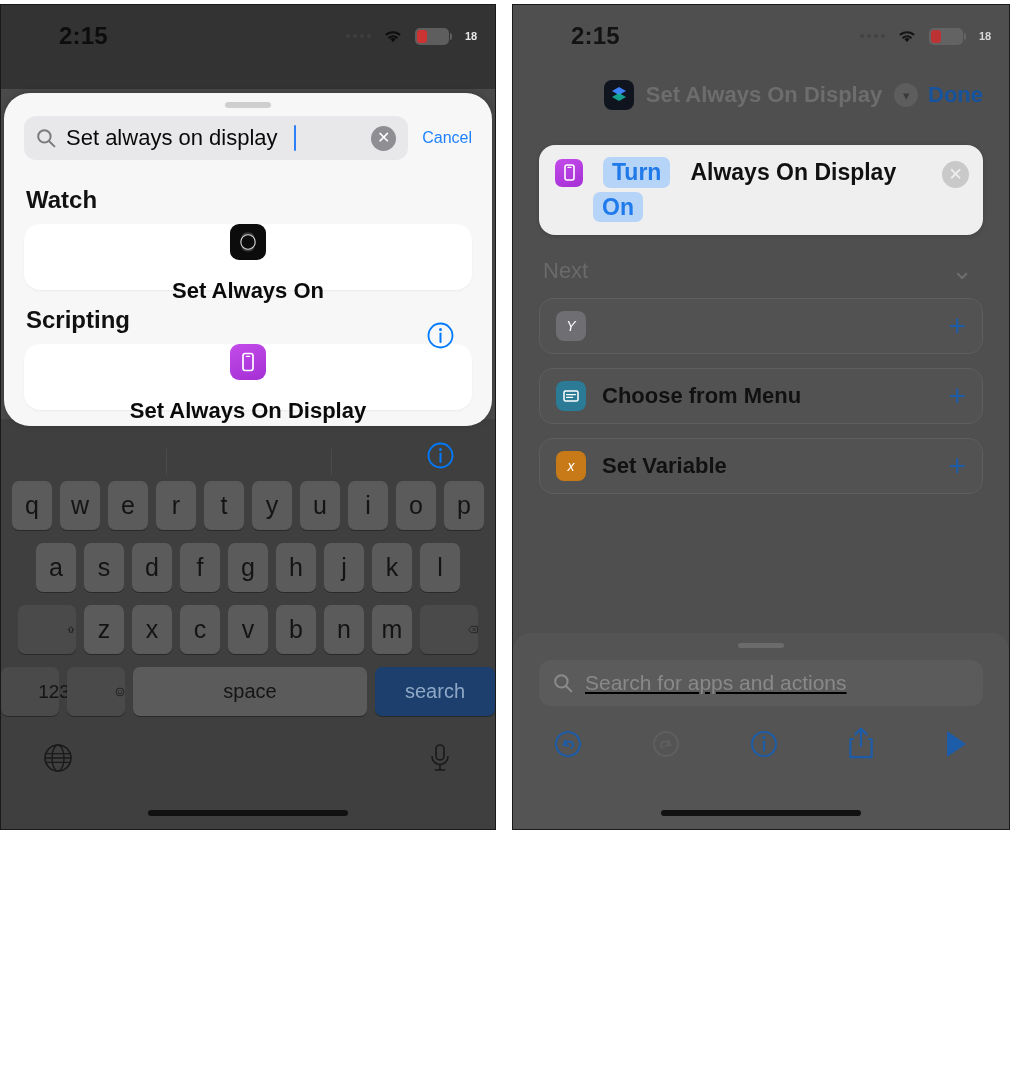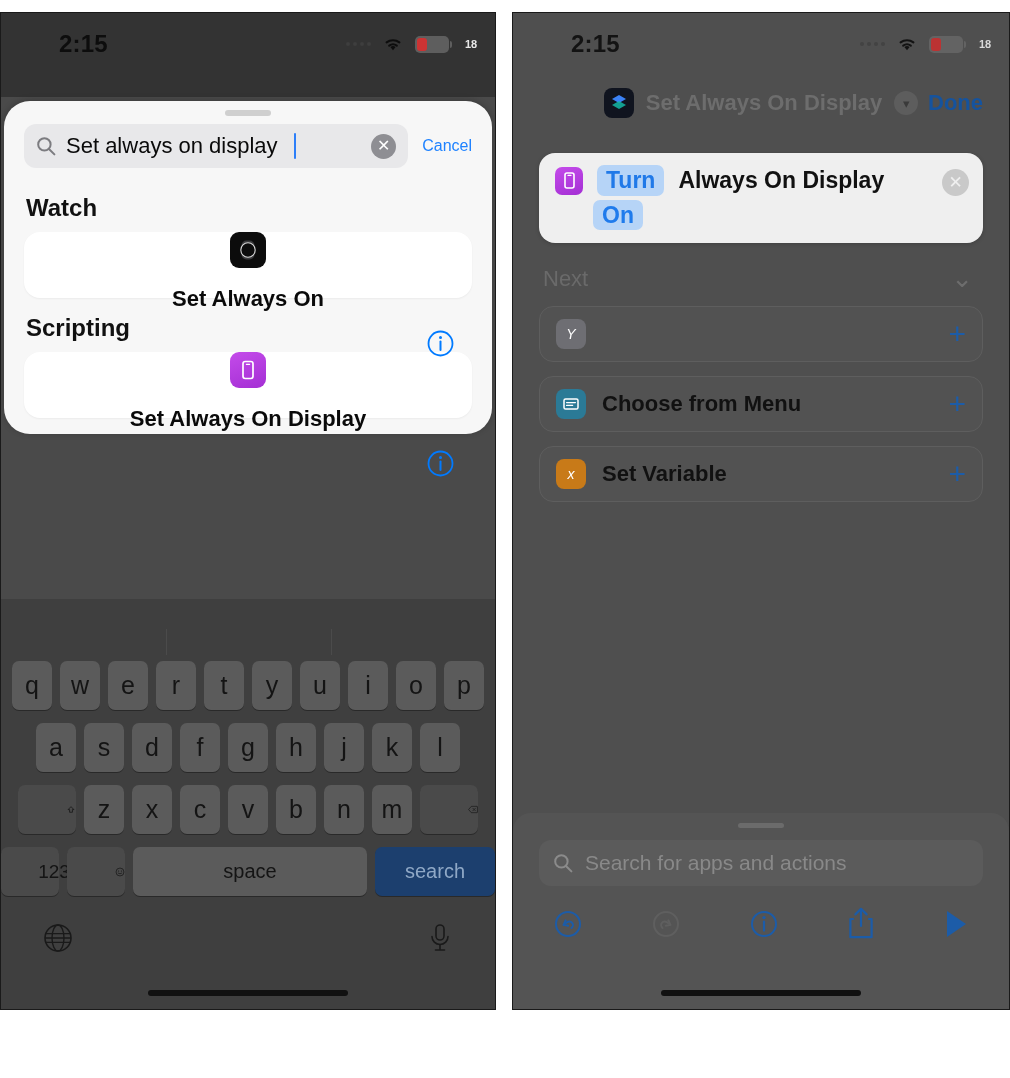--- a/index.html
+++ b/index.html
@@ -6,21 +6,21 @@
   html, body {
     width: 1010px; height: 1078px;
     background: #ffffff;
     font-family: "Liberation Sans", sans-serif;
     overflow: hidden;
   }
   .stage { position: relative; width: 1010px; height: 1078px; background:#fff; }
 
   
   .panel {
-    position: absolute; top: 12px; height: 998px;
+    position: absolute; top: 4px; height: 826px;
     overflow: hidden;
     border: 1px solid #1a1a1a;
   }
   .panel-left  { left: 0;   width: 496px; }
   .panel-right { left: 512px; width: 498px; }
 
   
   .bg-dim-left  { background: #4a4a4a; position:absolute; inset:0; }
   .bg-dim-left .topband { position:absolute; left:0; right:0; top:0; height:84px; background:#333333; }
   .bg-dim-right { background: #4f4f4f; position:absolute; inset:0; }
@@ -125,21 +125,21 @@
   .nav-title { font-size:22px; font-weight:600; color:#6d6d6d; }
   .nav-chevron { width:24px; height:24px; border-radius:50%; background:#5d5d5d; display:flex; align-items:center; justify-content:center; color:#3a3a3a; font-size:13px; }
   .nav-done { position:absolute; right:26px; font-size:22px; font-weight:700; color:#15539e; }
 
   .actions-area { position:absolute; left:26px; right:26px; top:140px; z-index:2; }
   .action-card {
     background:#efefef; border-radius:16px; padding: 12px 16px 14px;
     margin-bottom:16px; position:relative;
     box-shadow: 0 1px 4px rgba(0,0,0,0.18);
   }
-  .action-line1 { display:flex; align-items:center; gap:14px; }
+  .action-line1 { display:flex; align-items:center; gap:20px; }
   .mini-icon { width:28px; height:28px; border-radius:7px; flex:none; display:flex; align-items:center; justify-content:center; }
   .chip { background:#b6d4f7; color:#2079e8; border-radius:7px; padding:2px 9px; font-size:23px; font-weight:600; }
   .chip-strong { color:#1f7bec; }
   .action-title { font-size:23px; font-weight:600; color:#111; }
   .close-x {
     position:absolute; right:14px; top:16px; width:27px; height:27px; border-radius:50%;
     background:#c9c9c9; color:#efefef; display:flex; align-items:center; justify-content:center;
     font-size:17px;
   }
   .action-line2 { margin-top:6px; padding-left:38px; }
@@ -159,20 +159,21 @@
   }
   .sg-icon { width:30px; height:30px; border-radius:8px; flex:none; display:flex; align-items:center; justify-content:center; font-size:14px; font-style:italic; color:#fff; }
   .sg-label { font-size:22px; font-weight:600; color:#111; }
   .plus { margin-left:auto; color:#1c5ca8; font-size:30px; line-height:1; font-weight:300; }
 
   
   .bottom-sheet {
     position:absolute; left:0; right:0; bottom:0; height:196px;
     background:#545454; border-radius:18px 18px 0 0; z-index:3;
     padding: 0 26px;
+    text-decoration: underline;
   }
   .bs-grab { width:46px; height:5px; border-radius:3px; background:#6b6b6b; margin:10px auto 12px; }
   .bs-search {
     height:46px; border-radius:12px; background:#5b5b5b;
     display:flex; align-items:center; gap:12px; padding: 0 14px;
   }
   .bs-search-text { font-size:21px; color:#898989; }
   .bs-toolbar { display:flex; align-items:center; justify-content:space-between; padding: 20px 12px 0; }
   .tb-icon { color:#1c5ca8; }
   .tb-icon.disabled { color:#5f5f5f; }

